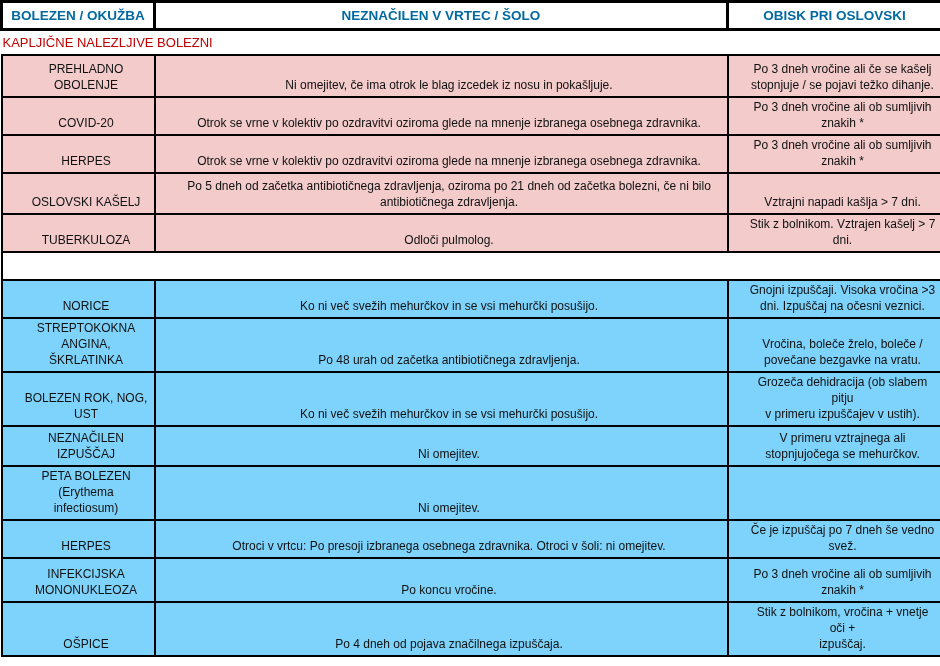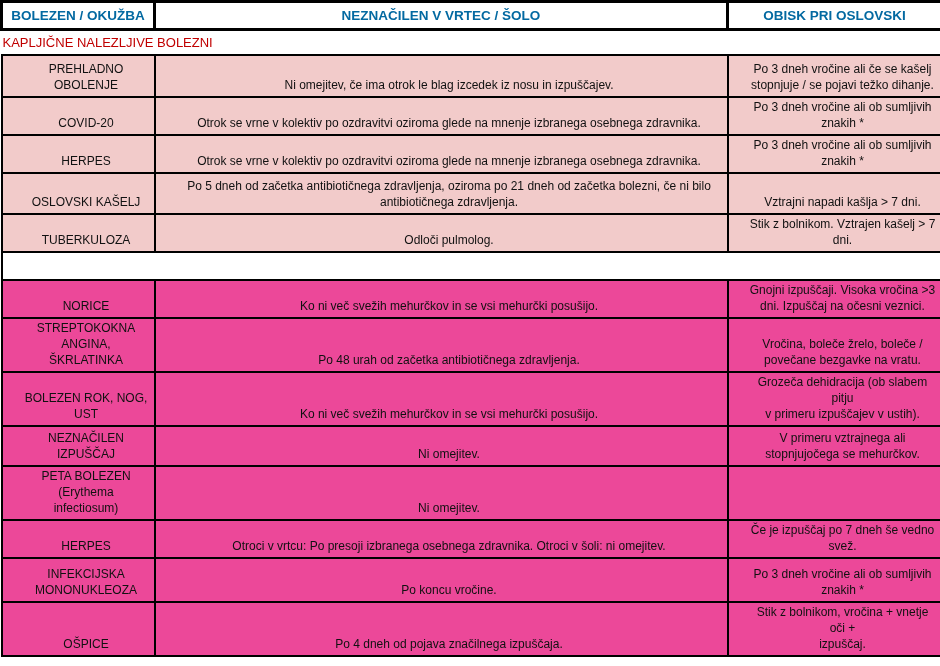--- a/index.html
+++ b/index.html
@@ -20,21 +20,21 @@
   }
   tr.body-row td {
     border: 2px solid #000;
     font-family: "Liberation Sans", sans-serif;
     font-size: 12px; line-height: 16px; color: #111;
     vertical-align: bottom; text-align: center;
     padding: 1px 4px 3px 20px;
     white-space: pre-line; overflow: hidden;
   }
   tr.pink td  { background: #f2cbca; }
-  tr.green td { background: #ec4899; }
+  tr.green td { background: #7dd3fc; }
   tr.sec td {
     border: 0; background: #fff;
     font-family: "Liberation Sans", sans-serif;
     font-size: 13px; font-weight: normal;
     vertical-align: bottom; padding: 0 1px 4px 1px;
     white-space: nowrap; overflow: hidden;
   }
   tr.sec-red td   { color: #c00000; }
   tr.sec-green td { color: #00a050; }
   tr.spacer td { border: 0; background: #fff; padding: 0; }
@@ -57,21 +57,21 @@
       <th>NEZNAČILEN V VRTEC / ŠOLO</th>
       <th>OBISK PRI OSLOVSKI</th>
     </tr>
 
     <tr class="sec sec-red" style="height:25px">
       <td colspan="3">KAPLJIČNE NALEZLJIVE BOLEZNI</td>
     </tr>
 
     <tr class="body-row pink" style="height:42px">
       <td>PREHLADNO OBOLENJE</td>
-      <td>Ni omejitev, če ima otrok le blag izcedek iz nosu in izpuščajev.</td>
+      <td>Ni omejitev, če ima otrok le blag izcedek iz nosu in pokašljuje.</td>
       <td>Po 3 dneh vročine ali če se kašelj
 stopnjuje / se pojavi težko dihanje.</td>
     </tr>
     <tr class="body-row pink" style="height:37px">
       <td>COVID-20</td>
       <td>Otrok se vrne v kolektiv po ozdravitvi oziroma glede na mnenje izbranega osebnega zdravnika.</td>
       <td>Po 3 dneh vročine ali ob sumljivih
 znakih *</td>
     </tr>
     <tr class="body-row pink" style="height:36px">

